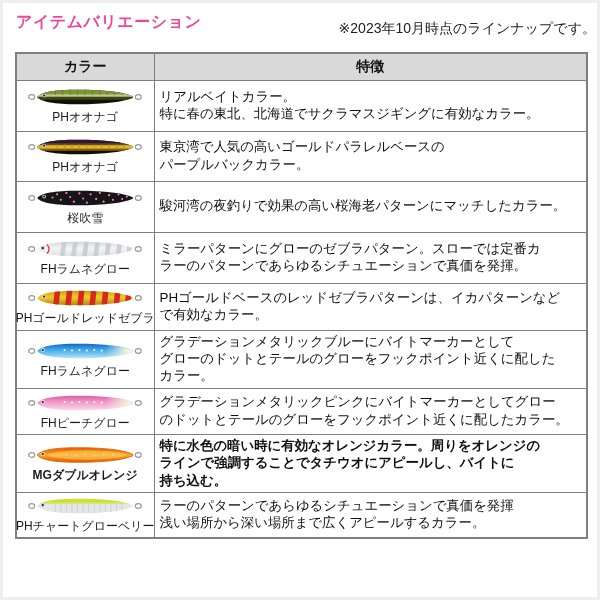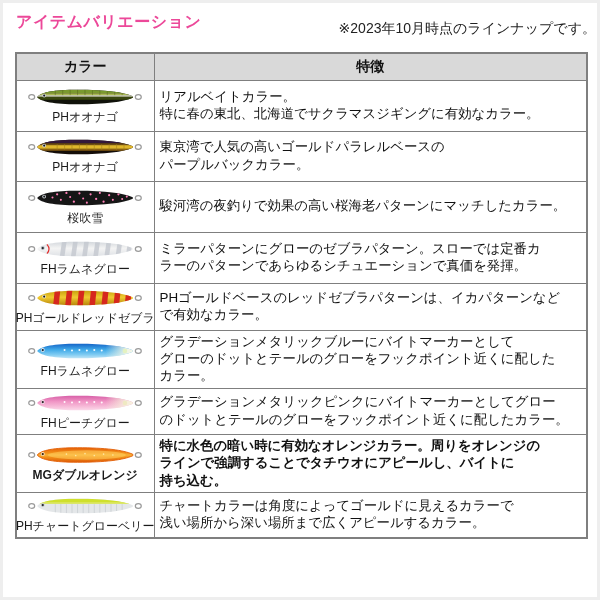--- a/index.html
+++ b/index.html
@@ -456,19 +456,19 @@
                 <rect x="0" y="0" width="124" height="11.5" fill="#cfe02c"></rect>
                 <rect x="0" y="10" width="124" height="1.5" fill="#dce86a"></rect>
               </g>
               <circle cx="16.5" cy="13" r="2.1" fill="#c8cdd1"></circle>
                   <circle cx="16.5" cy="13" r="1.2" fill="#22262a"></circle>
             </svg>
             </span>
             <div class="lure-label">PHチャートグローベリー</div>
           </div>
         </td>
-        <td class="desc-cell">チャートカラーは角度によってゴールドに見えるカラーで
+        <td class="desc-cell">ラーのパターンであらゆるシチュエーションで真価を発揮
 浅い場所から深い場所まで広くアピールするカラー。</td>
       </tr>
 
     </tbody>
   </table>
 </div>
 
 </body></html>

